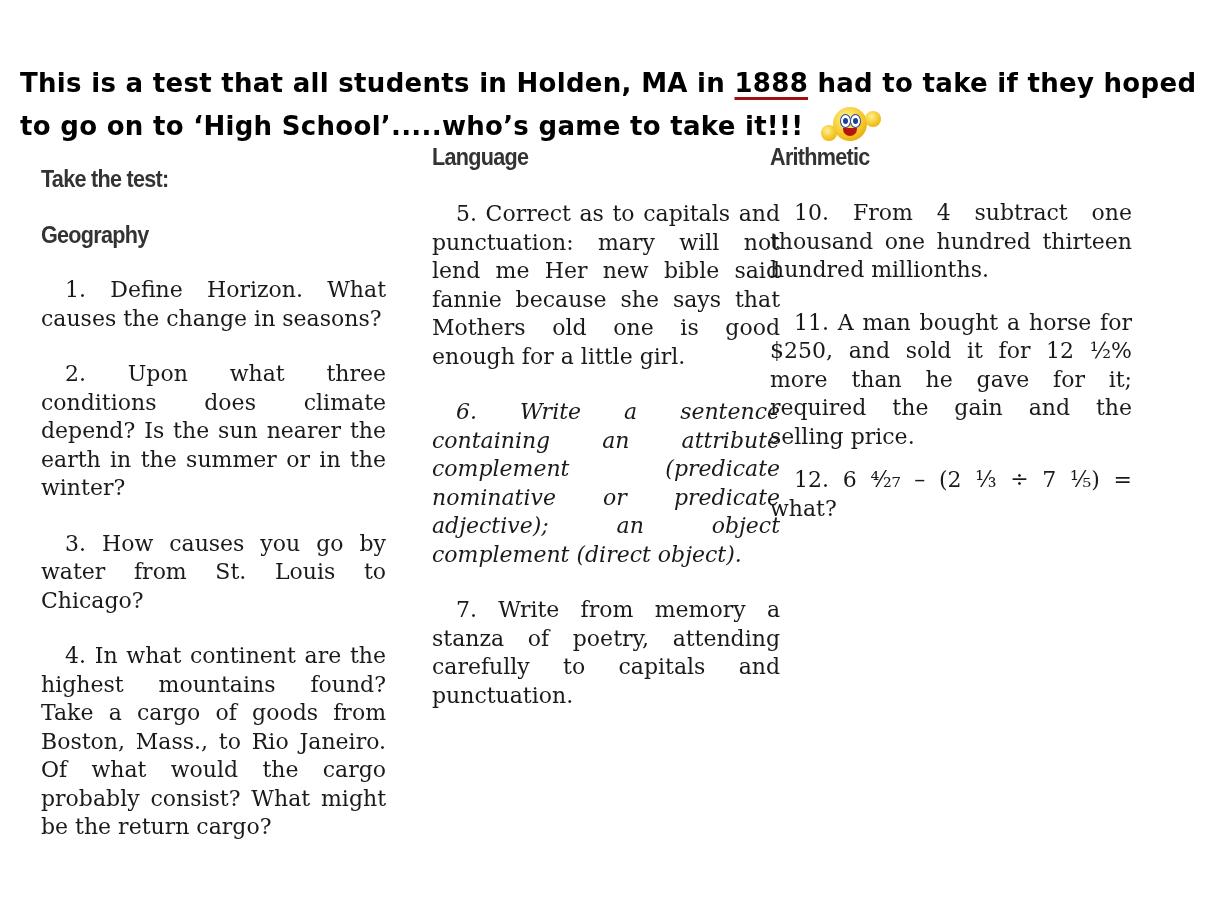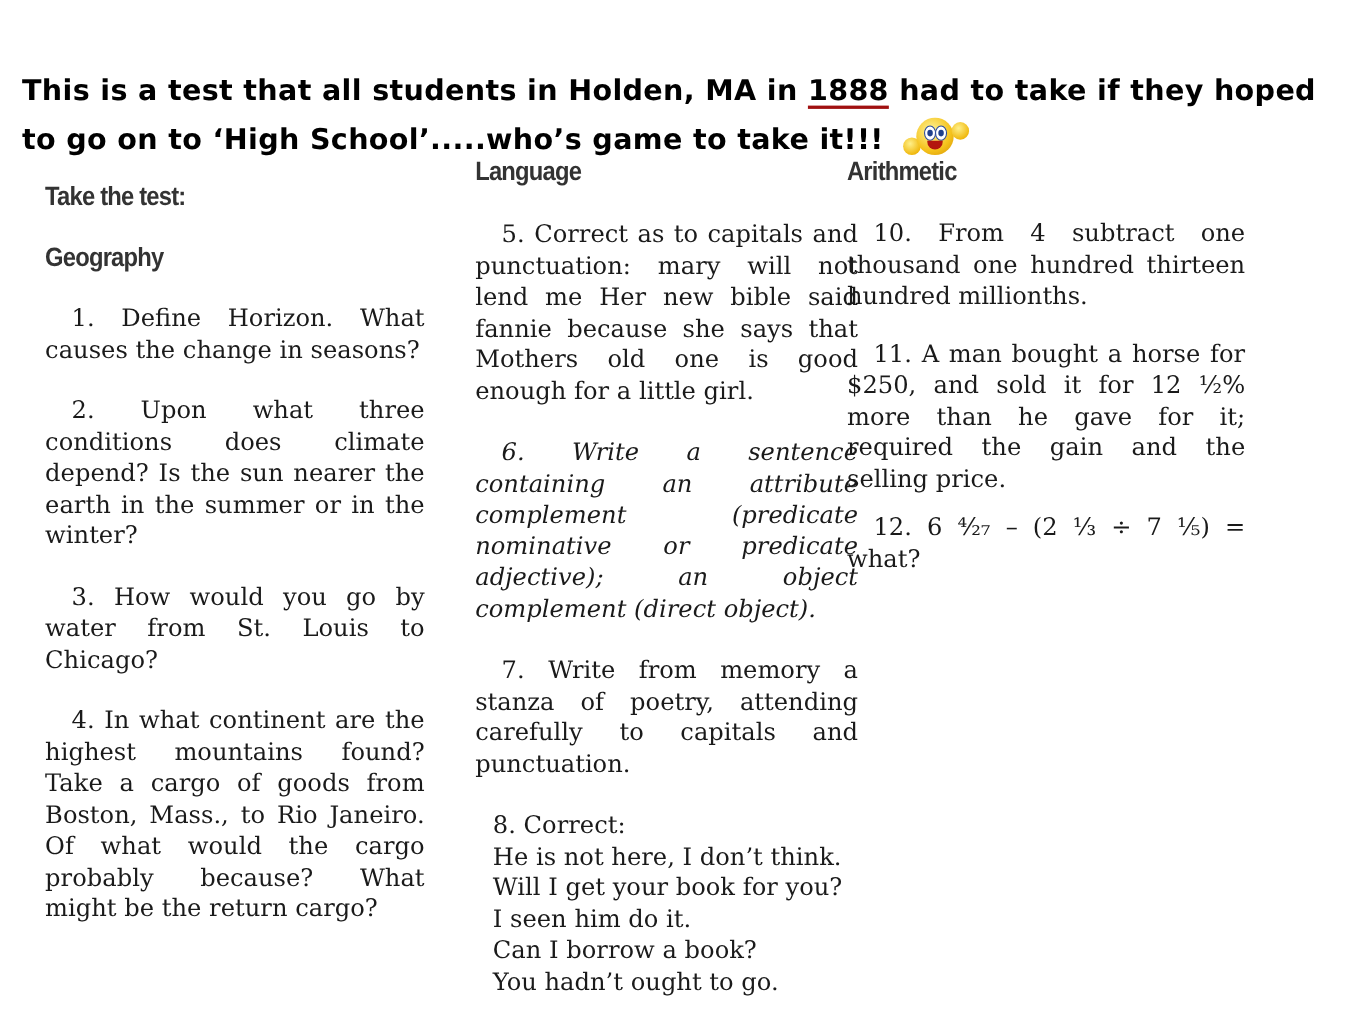--- a/index.html
+++ b/index.html
@@ -58,54 +58,41 @@
   <div class="q" style="margin-top:26px;">
     <span class="num">1.</span>
     <span>Define Horizon. What causes the change in seasons?</span>
   </div>
   <div class="q" style="margin-top:27px;">
     <span class="num">2.</span>
     <span>Upon what three conditions does climate depend? Is the sun nearer the earth in the summer or in the winter?</span>
   </div>
   <div class="q" style="margin-top:27px;">
     <span class="num">3.</span>
-    <span>How would you go by water from St. Louis to Chicago?</span>
+    <span>How causes you go by water from St. Louis to Chicago?</span>
   </div>
   <div class="q" style="margin-top:27px;">
     <span class="num">4.</span>
-    <span>In what continent are the highest mountains found? Take a cargo of goods from Boston, Mass., to Rio Janeiro. Of what would the cargo probably because? What might be the return cargo?</span>
+    <span>In what continent are the highest mountains found? Take a cargo of goods from Boston, Mass., to Rio Janeiro. Of what would the cargo probably consist? What might be the return cargo?</span>
   </div>
 </div>
 
 <div class="col c2">
   <div class="head" style="margin-top:6px;">Language</div>
   <div class="q" style="margin-top:28px;">
     <span class="num">5.</span>
     <span>Correct as to capitals and punctuation: mary will not lend me Her new bible said fannie because she says that Mothers old one is good enough for a little girl.</span>
   </div>
   <div class="q" style="margin-top:27px;font-style:italic;">
     <span class="num">6.</span>
     <span>Write a sentence containing an attribute complement (predicate nominative or predicate adjective); an object complement (direct object).</span>
   </div>
   <div class="q" style="margin-top:27px;">
     <span class="num">7.</span>
     <span>Write from memory a stanza of poetry, attending carefully to capitals and punctuation.</span>
-  </div>
-  <div style="margin-top:27px; padding-left:16px;">
-    <div>
-      <span>8.</span>
-      <span>Correct:</span>
-    </div>
-    <div class="lines">
-      <div>He is not here, I don’t think.</div>
-      <div>Will I get your book for you?</div>
-      <div>I seen him do it.</div>
-      <div>Can I borrow a book?</div>
-      <div>You hadn’t ought to go.</div>
-    </div>
   </div>
 </div>
 
 <div class="col c3">
   <div class="head" style="margin-top:6px;">Arithmetic</div>
   <div class="q" style="margin-top:27px;">
     <span class="num">10.</span>
     <span>From 4 subtract one thousand one hundred thirteen hundred millionths.</span>
   </div>
   <div class="q" style="margin-top:24px;">

